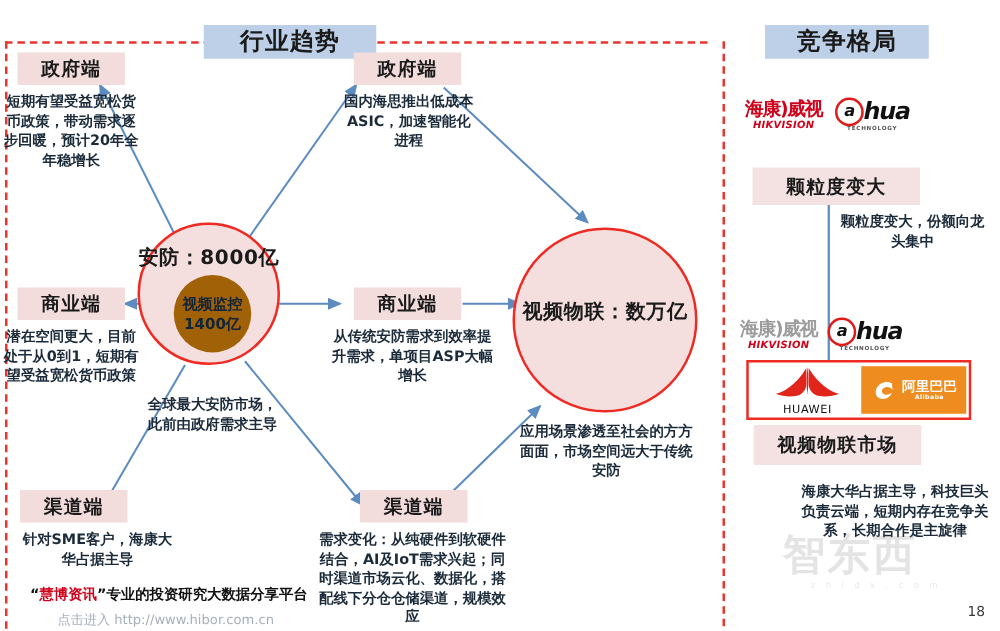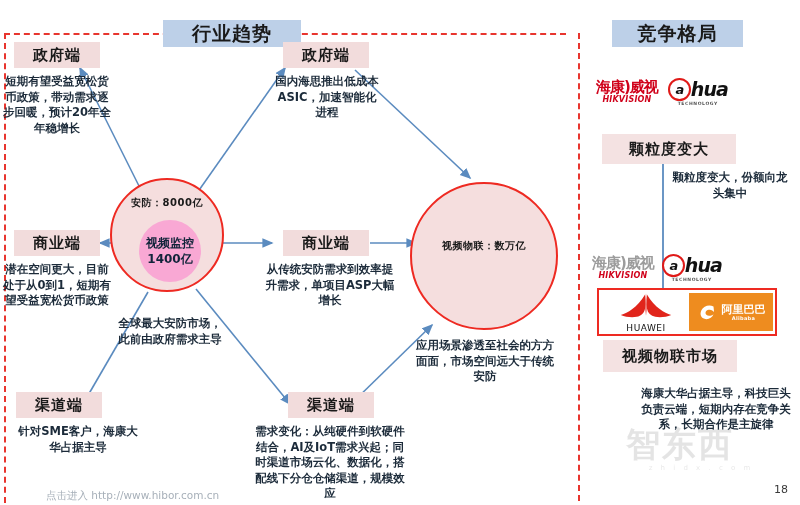--- a/index.html
+++ b/index.html
@@ -59,29 +59,29 @@
   .circle{
     position:absolute;
     border-radius:50%;
     background:#f5dede;
     border:2.5px solid #ee2a22;
     box-sizing:border-box;
   }
   .circle-label{
     position:absolute;
     color:#1a1a1a;
-    font-size:10px;
+    font-size:16px;
     font-weight:700;
     text-align:center;
     letter-spacing:.5px;
   }
   .inner-circle{
     position:absolute;
     border-radius:50%;
-    background:#f9a8d4;
+    background:#a16207;
     display:flex;align-items:center;justify-content:center;
     color:#11243a;font-size:12px;font-weight:700;line-height:16px;text-align:center;
   }
 
   
   .logo-row{position:absolute;display:flex;align-items:center;}
   .hik{
     display:flex;flex-direction:column;align-items:center;line-height:1;
   }
   .hik-cn{font-size:15px;font-weight:700;color:#d0021b;letter-spacing:-1px;}
@@ -274,16 +274,19 @@
   </div>
 
   <div class="market-box" style="left:603px;top:340px;width:134px;height:32px;">视频物联市场</div>
   <div class="side-note" style="left:638px;top:386px;width:156px;">海康大华占据主导，科技巨头负责云端，短期内存在竞争关系，长期合作是主旋律</div>
 
   <div id="watermark">
     <div class="wm-txt">智东西</div>
     <div class="wm-sub">z h i d x . c o m</div>
   </div>
 
+  <div id="footer-line">
+    <span>“</span><span class="brand">慧博资讯</span><span>”</span><span>专业的投资研究大数据分享平台</span>
+  </div>
   <div id="footer-url">点击进入 http://www.hibor.com.cn</div>
   <div id="page-num">18</div>
 
 </div>
 
 </body></html>

